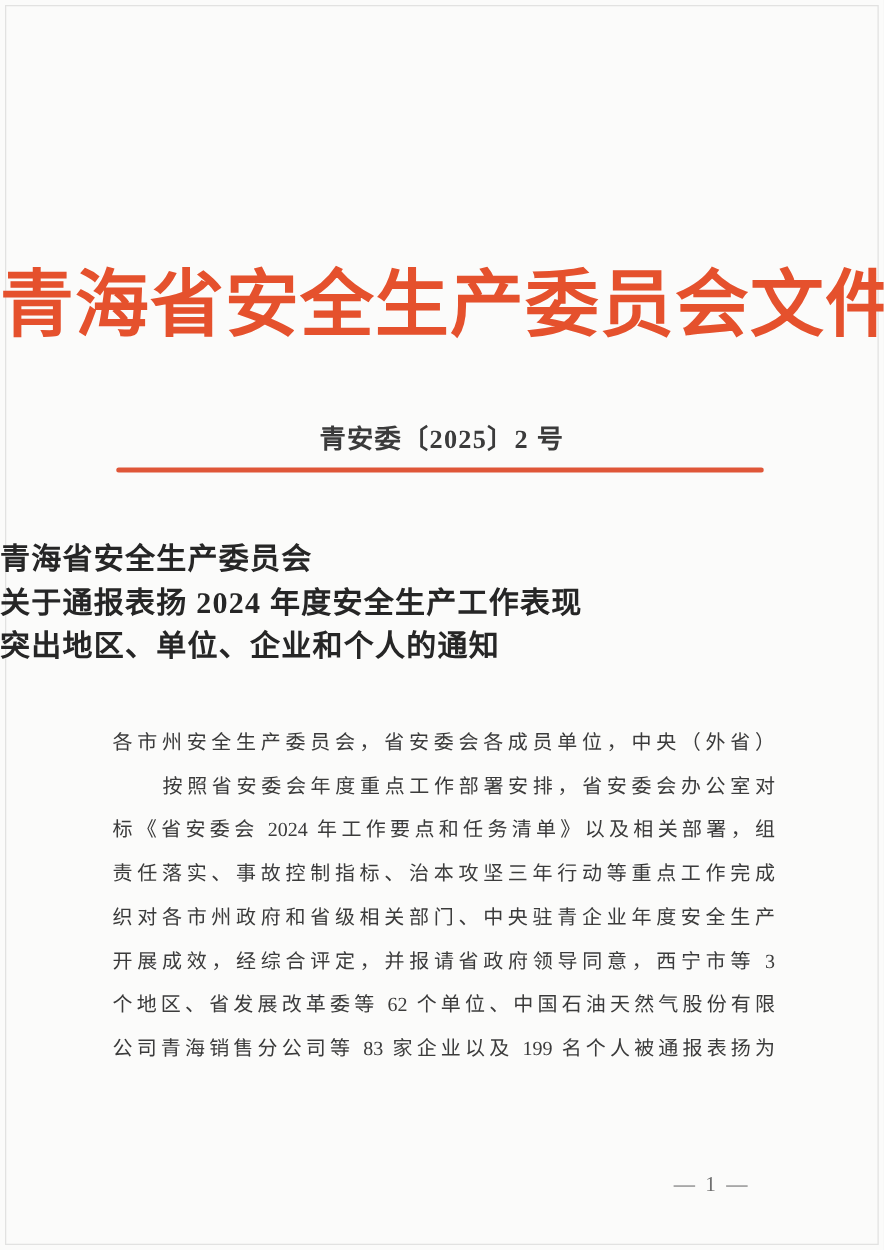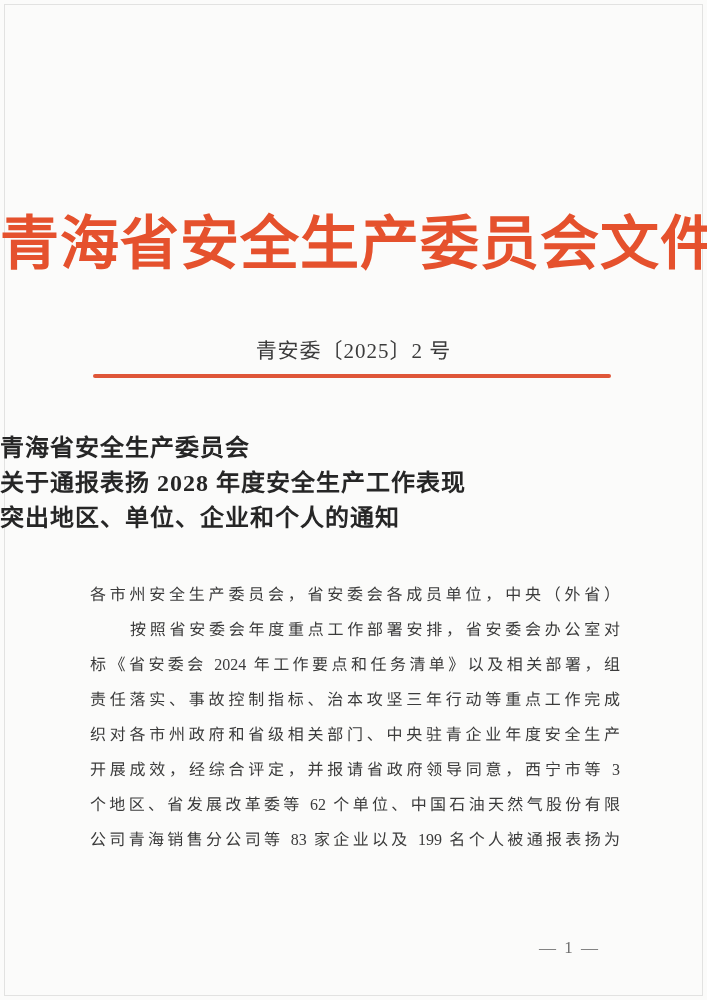--- a/index.html
+++ b/index.html
@@ -37,20 +37,21 @@
   }
   .doc-number {
     position: absolute;
     top: 334px;
     left: 0;
     width: 100%;
     text-align: center;
     font-size: 21px;
     color: var(--body-text, #3b3b3b);
     letter-spacing: 1px;
+    font-weight: bold;
   }
   .red-rule {
     position: absolute;
     top: 374px;
     left: 93px;
     width: 518px;
     height: 4px;
     border-radius: 2px;
     background: var(--rule-red, #df5638);
   }
@@ -107,21 +108,21 @@
   <div class="photo-edge"></div>
 
   <div class="header-title">青海省安全生产委员会文件</div>
 
   <div class="doc-number">青安委〔2025〕2 号</div>
 
   <div class="red-rule"></div>
 
   <div class="doc-title">
     <div class="title-line">青海省安全生产委员会</div>
-    <div class="title-line">关于通报表扬 2028 年度安全生产工作表现</div>
+    <div class="title-line">关于通报表扬 2024 年度安全生产工作表现</div>
     <div class="title-line">突出地区、单位、企业和个人的通知</div>
   </div>
 
   <div class="content">
     <div class="line">各市州安全生产委员会，省安委会各成员单位，中央（外省）</div>
 
     <div class="line indent">按照省安委会年度重点工作部署安排，省安委会办公室对</div>
     <div class="line">标《省安委会 2024 年工作要点和任务清单》以及相关部署，组</div>
     <div class="line">责任落实、事故控制指标、治本攻坚三年行动等重点工作完成</div>
     <div class="line">织对各市州政府和省级相关部门、中央驻青企业年度安全生产</div>

